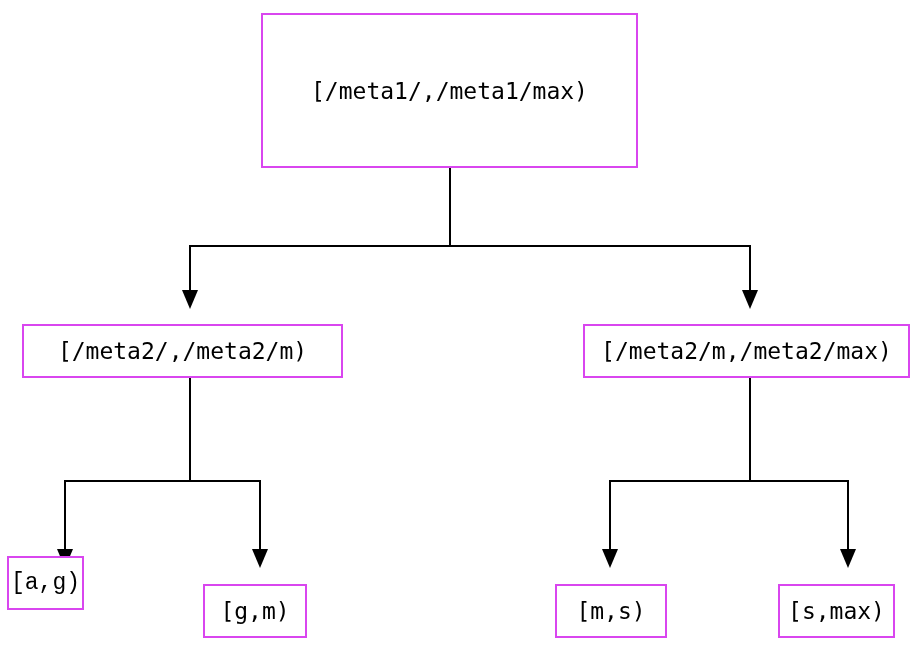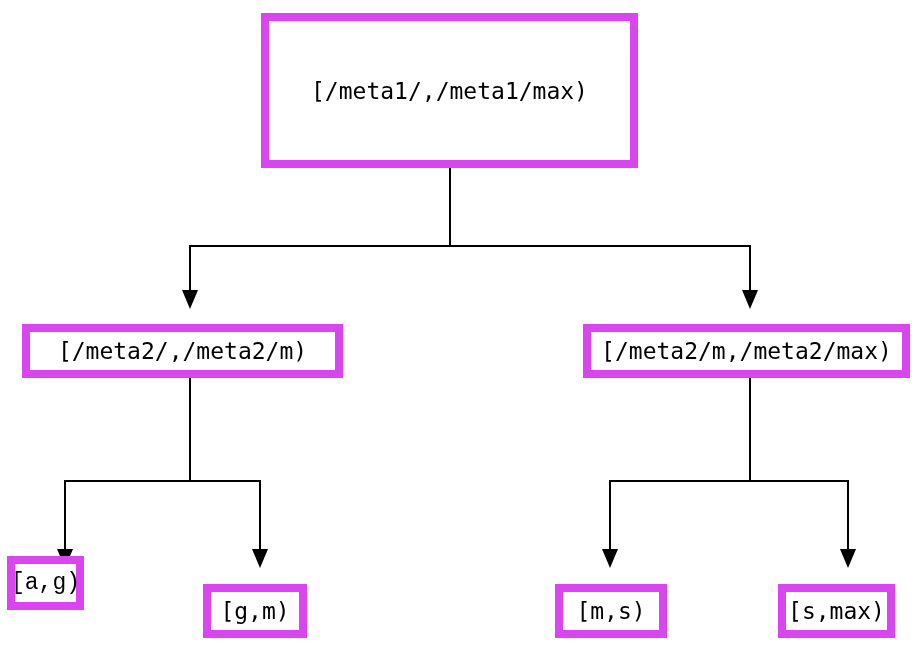--- a/index.html
+++ b/index.html
@@ -18,21 +18,21 @@
   .edges {
     position: absolute;
     left: 0;
     top: 0;
     width: 912px;
     height: 652px;
   }
   .node {
     position: absolute;
     box-sizing: border-box;
-    border: 8px solid #d946ef;
+    border: 2px solid #d946ef;
     background: #ffffff;
     color: #000000;
     display: flex;
     align-items: center;
     justify-content: center;
     font-size: 23px;
     letter-spacing: 0;
     white-space: nowrap;
   }
   .node-root       { left: 261px; top:  13px; width: 377px; height: 155px; }

